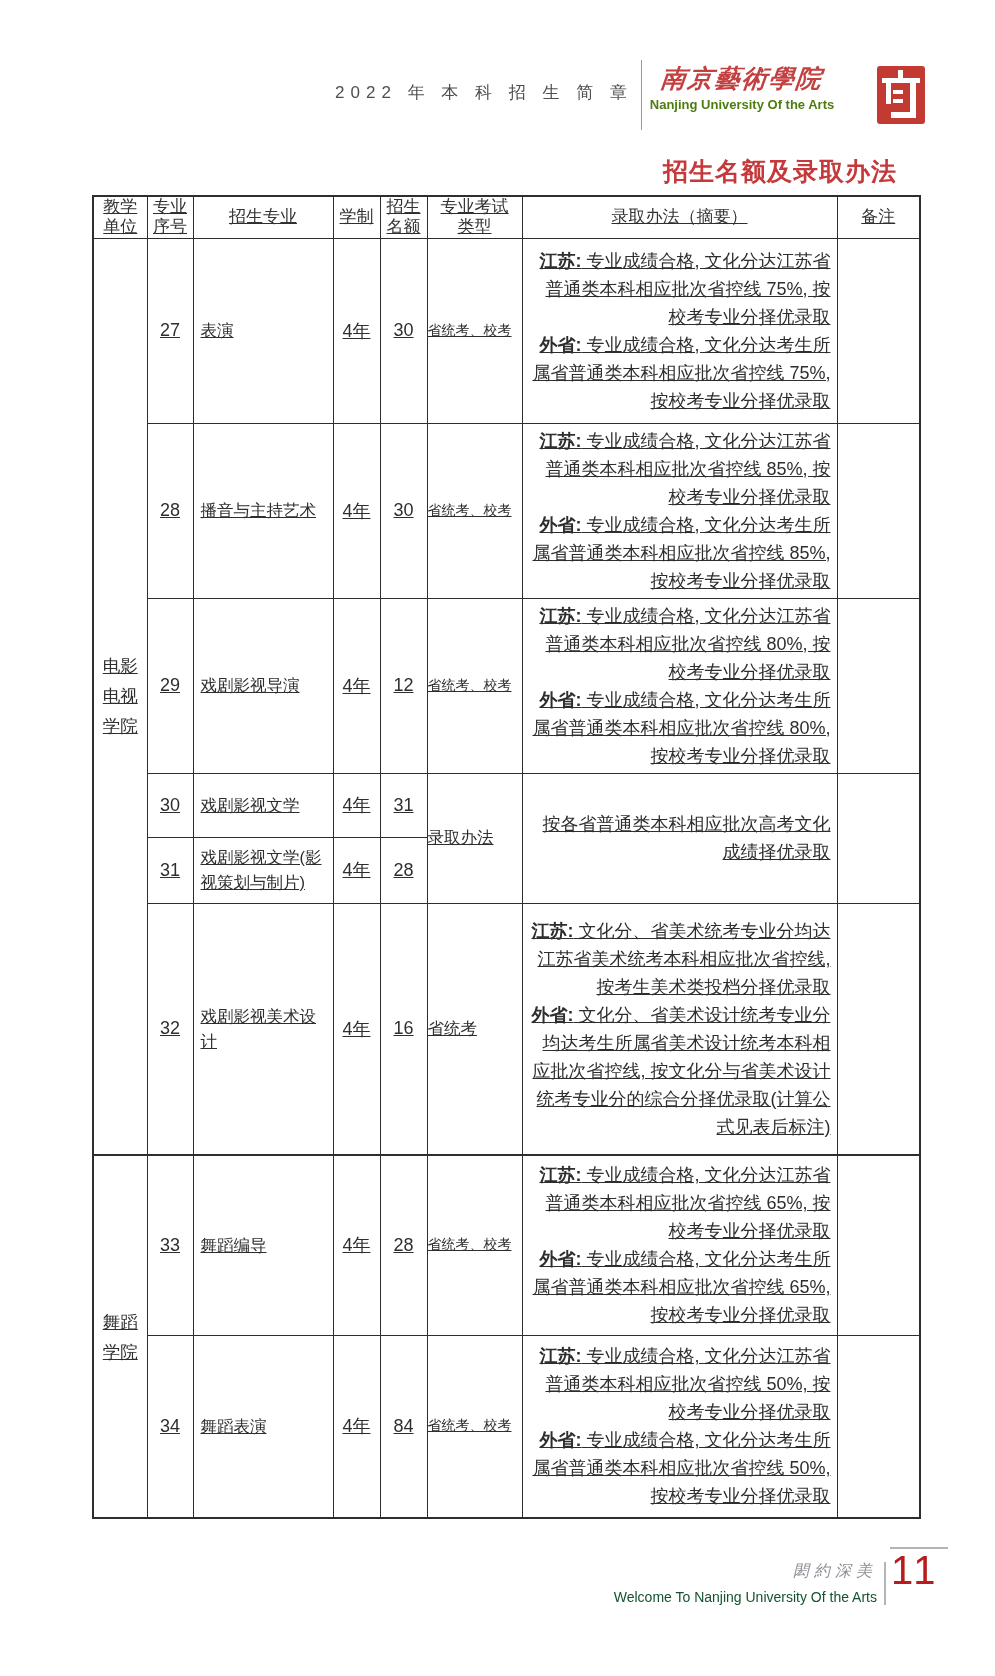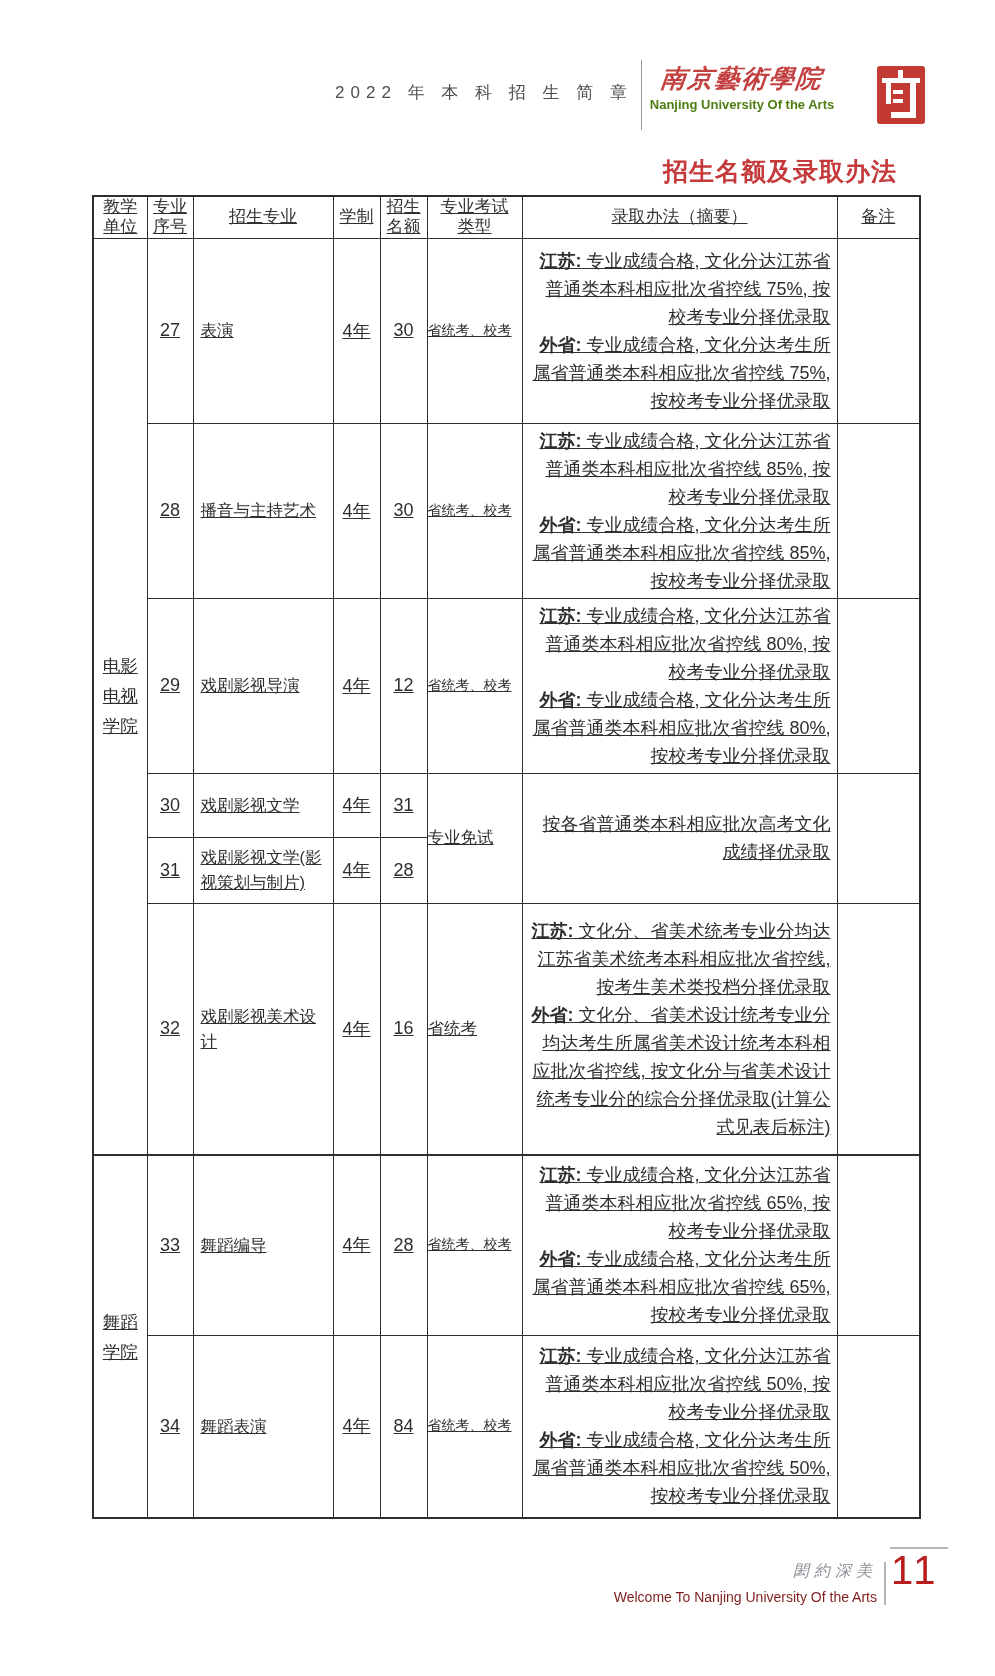--- a/index.html
+++ b/index.html
@@ -30,21 +30,21 @@
   td.major{text-align:left;vertical-align:middle;font-size:16.5px;line-height:25px;padding:2px 4px 2px 7px;}
   td.exam{text-align:left;vertical-align:middle;font-size:14px;white-space:nowrap;}
   td.exam.exam-big{font-size:16.5px;}
   td.admission{text-align:right;vertical-align:middle;font-size:18px;line-height:28px;padding:3px 6px 3px 9px;}
   .seg b{font-weight:bold;}
   tr.group-start td{border-top:2px solid #2e2e2e;}
 
   
   .motto{position:absolute;top:1561px;right:117px;font-size:16px;letter-spacing:5px;color:#8f9097;
     font-family:"Liberation Serif",serif;font-style:italic;white-space:nowrap;}
-  .welcome{position:absolute;top:1589px;right:117px;font-size:14px;color:#7f1d1d;white-space:nowrap;}
+  .welcome{position:absolute;top:1589px;right:117px;font-size:14px;color:#14532d;white-space:nowrap;}
   .pg-vbar{position:absolute;left:884px;top:1562px;width:2px;height:43px;background:#b3b3ba;}
   .pg-overline{position:absolute;left:890px;top:1547px;width:58px;height:2px;background:#b3b3ba;}
   .pagenum{position:absolute;left:891px;top:1550px;font-size:40px;line-height:1;color:#b91c1c;
     letter-spacing:3px;}
 </style>
 </head>
 <body>
 
 <div class="page">
 
@@ -133,21 +133,21 @@
             <div class="seg"><b>江苏:</b> 专业成绩合格, 文化分达江苏省普通类本科相应批次省控线 80%, 按校考专业分择优录取</div>
             <div class="seg"><b>外省:</b> 专业成绩合格, 文化分达考生所属省普通类本科相应批次省控线 80%, 按校考专业分择优录取</div>
           </td>
           <td class="c"></td>
         </tr>
         <tr style="height: 64px;">
           <td class="c">30</td>
           <td class="major">戏剧影视文学</td>
           <td class="c">4年</td>
           <td class="c">31</td>
-          <td class="exam exam-big" rowspan="2">专业免试</td>
+          <td class="exam exam-big" rowspan="2">录取办法</td>
           <td class="admission" rowspan="2">
             <div class="seg">按各省普通类本科相应批次高考文化成绩择优录取</div>
           </td>
           <td class="c" rowspan="2"></td>
         </tr>
         <tr style="height: 66px;">
           <td class="c">31</td>
           <td class="major">戏剧影视文学(影视策划与制片)</td>
           <td class="c">4年</td>
           <td class="c">28</td>

